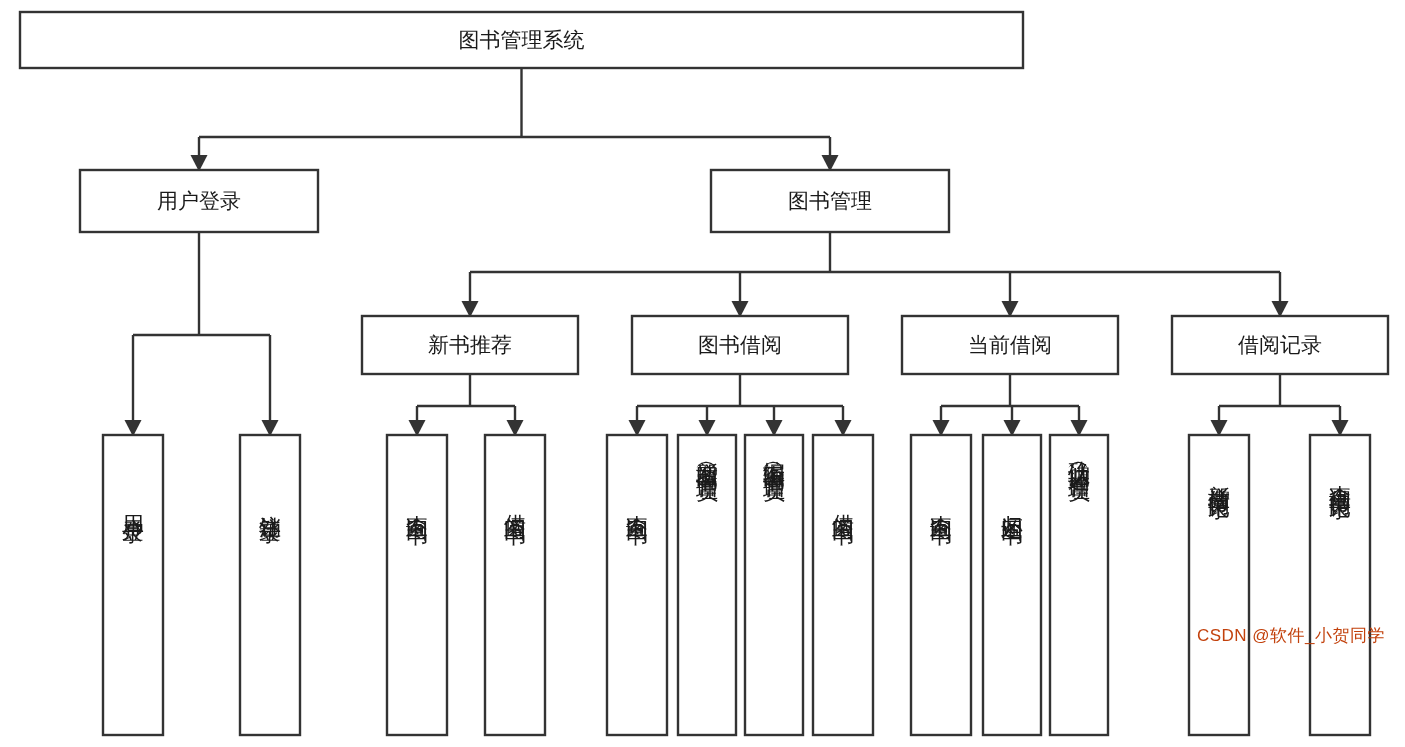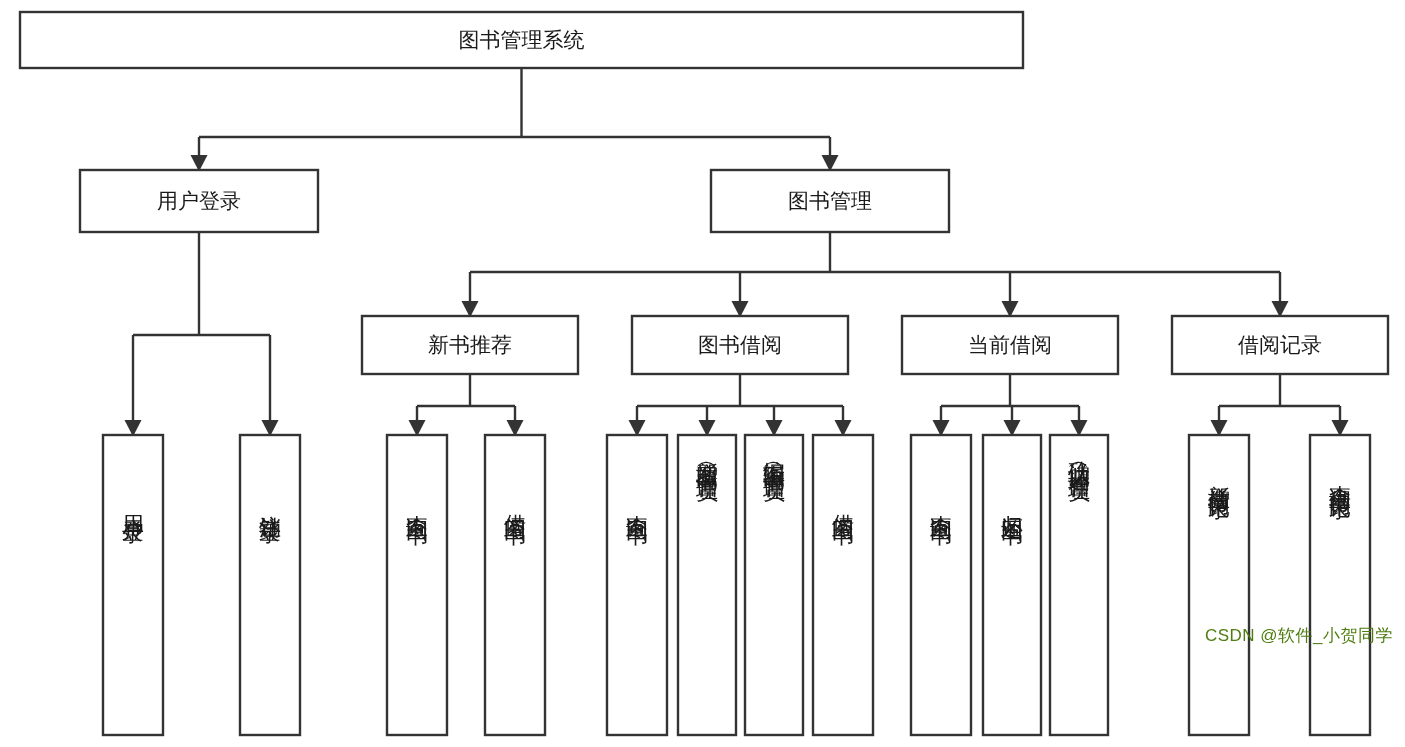--- a/index.html
+++ b/index.html
@@ -61,25 +61,25 @@
     text-orientation: upright;
     font-family: "Liberation Sans", "DejaVu Sans", sans-serif;
     font-size: 22px;
     line-height: 1;
     letter-spacing: 3px;
     color: #1a1a1a;
     white-space: nowrap;
   }
   .watermark {
     position: absolute;
-    right: 12px;
+    right: 20px;
     bottom: 6px;
     font-family: "Liberation Sans", "DejaVu Sans", sans-serif;
     font-size: 17px;
-    color: #4d7c0f;
+    color: #c2410c;
     letter-spacing: 0.5px;
     white-space: nowrap;
     text-align: right;
   }
 </style>
 </head>
 <body>
 
 <div id="diagram-root">
 

